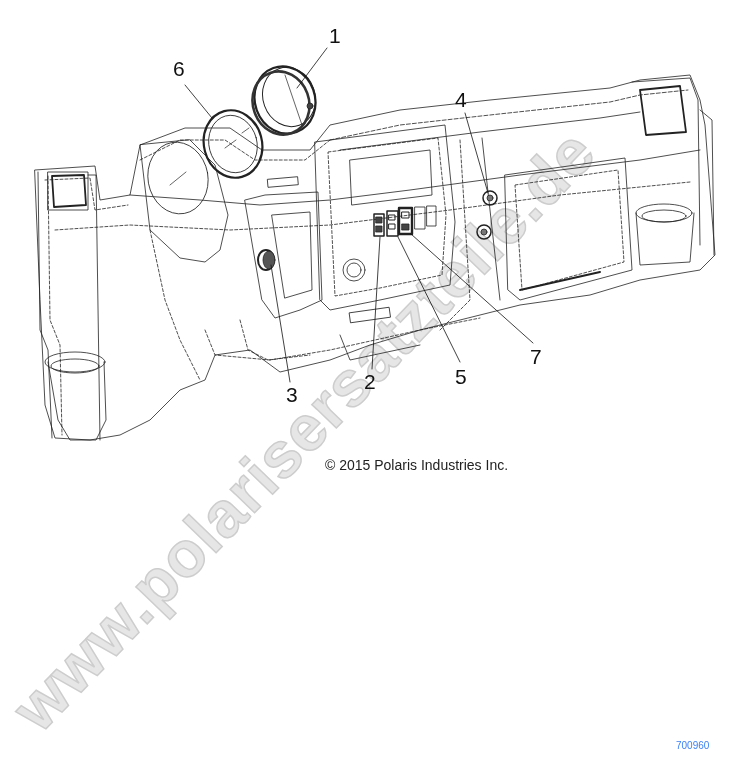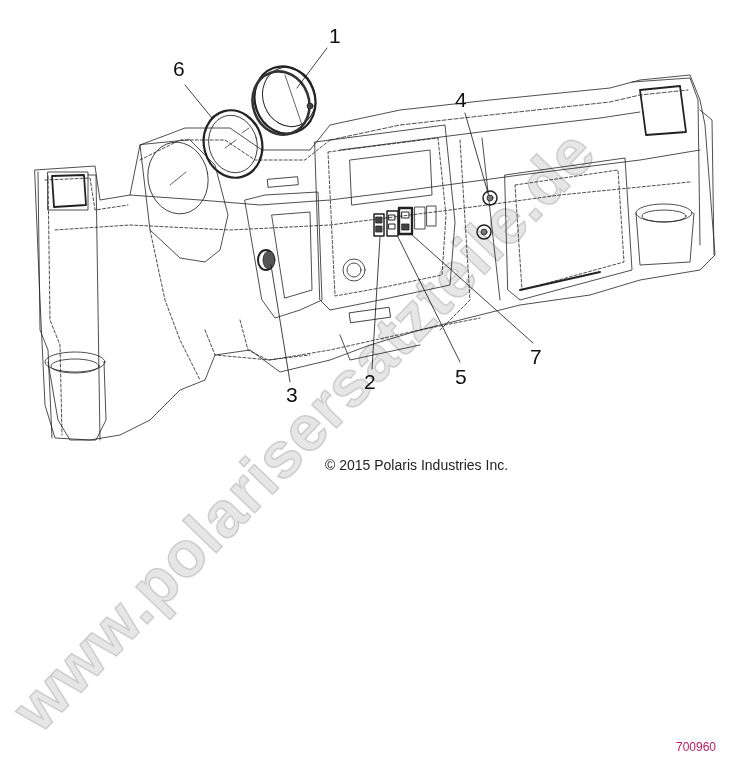--- a/index.html
+++ b/index.html
@@ -3,21 +3,21 @@
 <meta charset="utf-8">
 <style>
   html, body { margin: 0; padding: 0; background: #ffffff; }
   body { width: 737px; height: 764px; position: relative; overflow: hidden;
          font-family: "Liberation Sans", sans-serif; color: #111; }
   #stage { position: absolute; left: 0; top: 0; width: 737px; height: 764px; }
   .drawing { position: absolute; left: 0; top: 0; width: 737px; height: 764px; }
   .callout { position: absolute; font-size: 21px; font-family: "Liberation Sans", sans-serif;
              color: #111; line-height: 1; }
   .copyright { position: absolute; left: 325px; top: 457px; font-size: 14px; color: #222; text-align: right; }
-  .partno { position: absolute; left: 676px; top: 740px; font-size: 12px; color: #be185d; }
+  .partno { position: absolute; left: 676px; top: 740px; font-size: 10px; color: #3b82f6; }
   .watermark { position: absolute; left: 0; top: 0; width: 737px; height: 764px; pointer-events: none; }
 </style>
 </head>
 <body>
 
 <div id="stage">
 
   <svg class="watermark" viewBox="0 0 737 764">
     <text x="0" y="0" transform="translate(40,735) rotate(-46)" font-family="Liberation Sans, sans-serif" font-weight="bold" font-size="64" fill="#e6e6e6" stroke="#cdcdcd" stroke-width="1.5" letter-spacing="1">www.polarisersatzteile.de</text>
   </svg>

